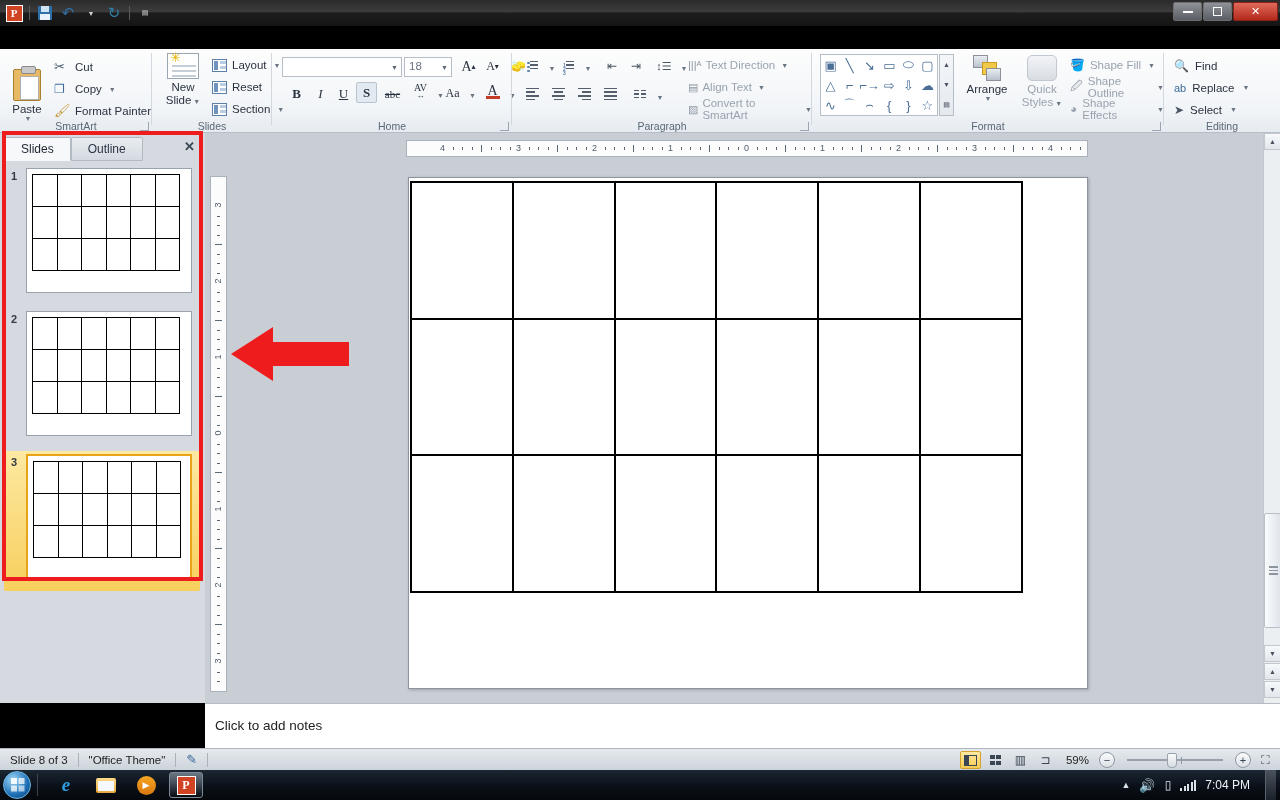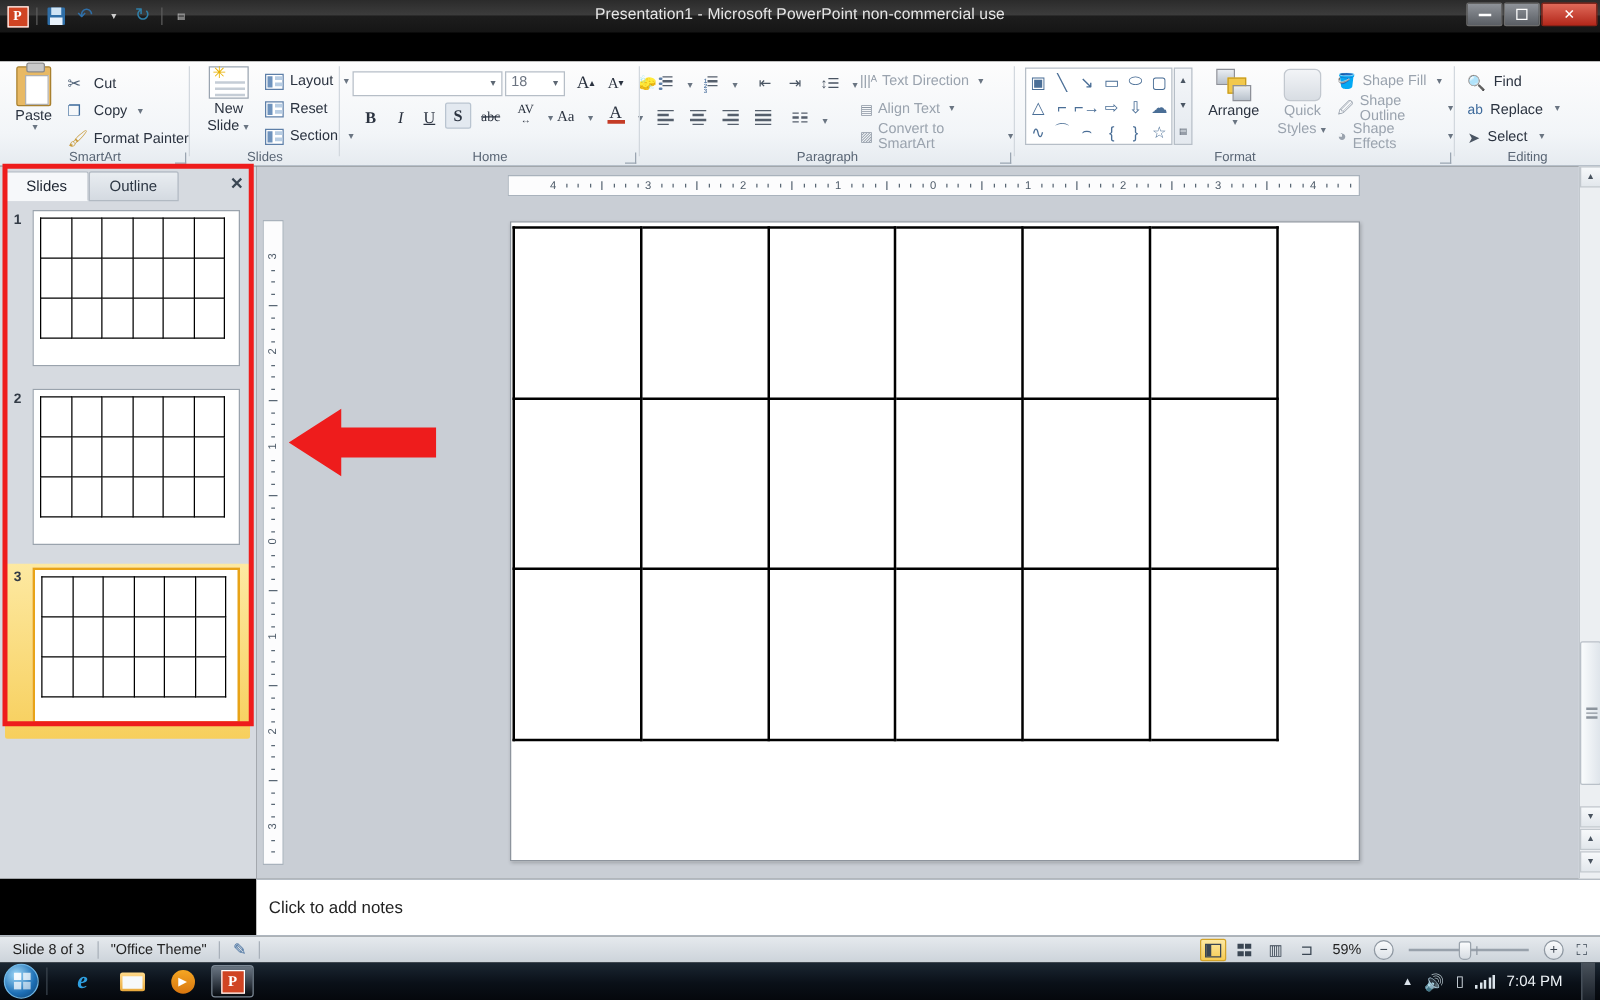--- a/index.html
+++ b/index.html
@@ -82,21 +82,21 @@
     position: absolute; bottom: 2px; right: 3px; width: 9px; height: 9px;
     border: 1px solid #9aa5b1; border-top: none; border-left: none; color:#7d8894; font-size:7px;
   }
 
   .lbl { font-size: 11.5px; color: #2b3340; }
   .lbl.dim { color: #9aa3ae; }
   .mini-caret { font-size: 7px; color: #6a7582; margin-left: 2px; }
 
   
   .paste-btn {
-    position: absolute; left: 6px; top: 4px; width: 42px; height: 62px;
+    position: absolute; left: 6px; top: 20px; width: 42px; height: 62px;
     text-align: center;
   }
   .clipboard-ico {
     width: 28px; height: 32px; margin: 0 auto 2px; background: #e8b964;
     border: 1px solid #a8802e; border-radius: 2px; position: relative;
   }
   .clipboard-ico::before {
     content:""; position:absolute; left:7px; top:-4px; width:13px; height:6px;
     background:#c9c9c9; border:1px solid #8a8a8a; border-radius:2px;
   }
@@ -345,21 +345,20 @@
           <span class="ico-caret">▼</span>
         </div>
       <div class="qat-ico">
           <span class="ico-redo">↻</span>
         </div>
       <div class="qat-sep"></div>
       <div class="qat-ico">
           <span class="ico-caret">▤</span>
         </div>
     </div>
-    <div class="title-text">Presentation1  -  Microsoft PowerPoint non-commercial use</div>
     <div class="wincontrols">
       <div class="wc">
           <span class="wc-min"></span>
         </div>
       <div class="wc">
           <span class="wc-max"></span>
         </div>
       <div class="wc close">✕</div>
     </div>
   </div>

